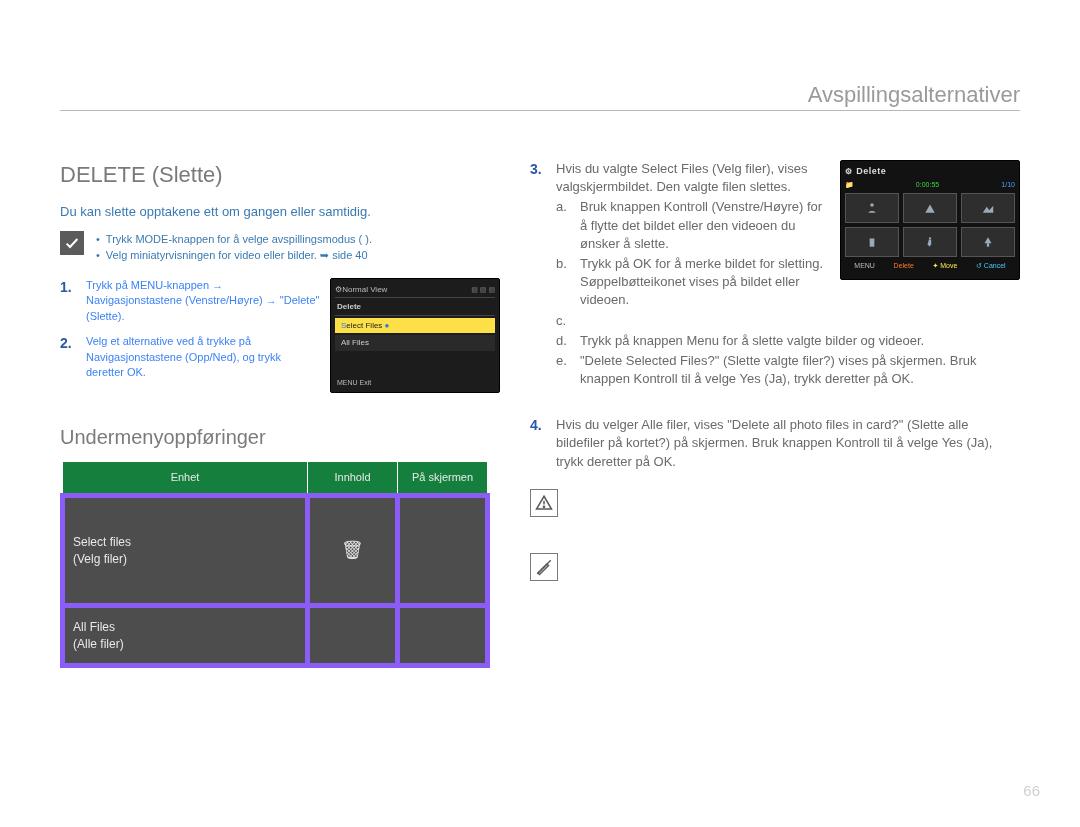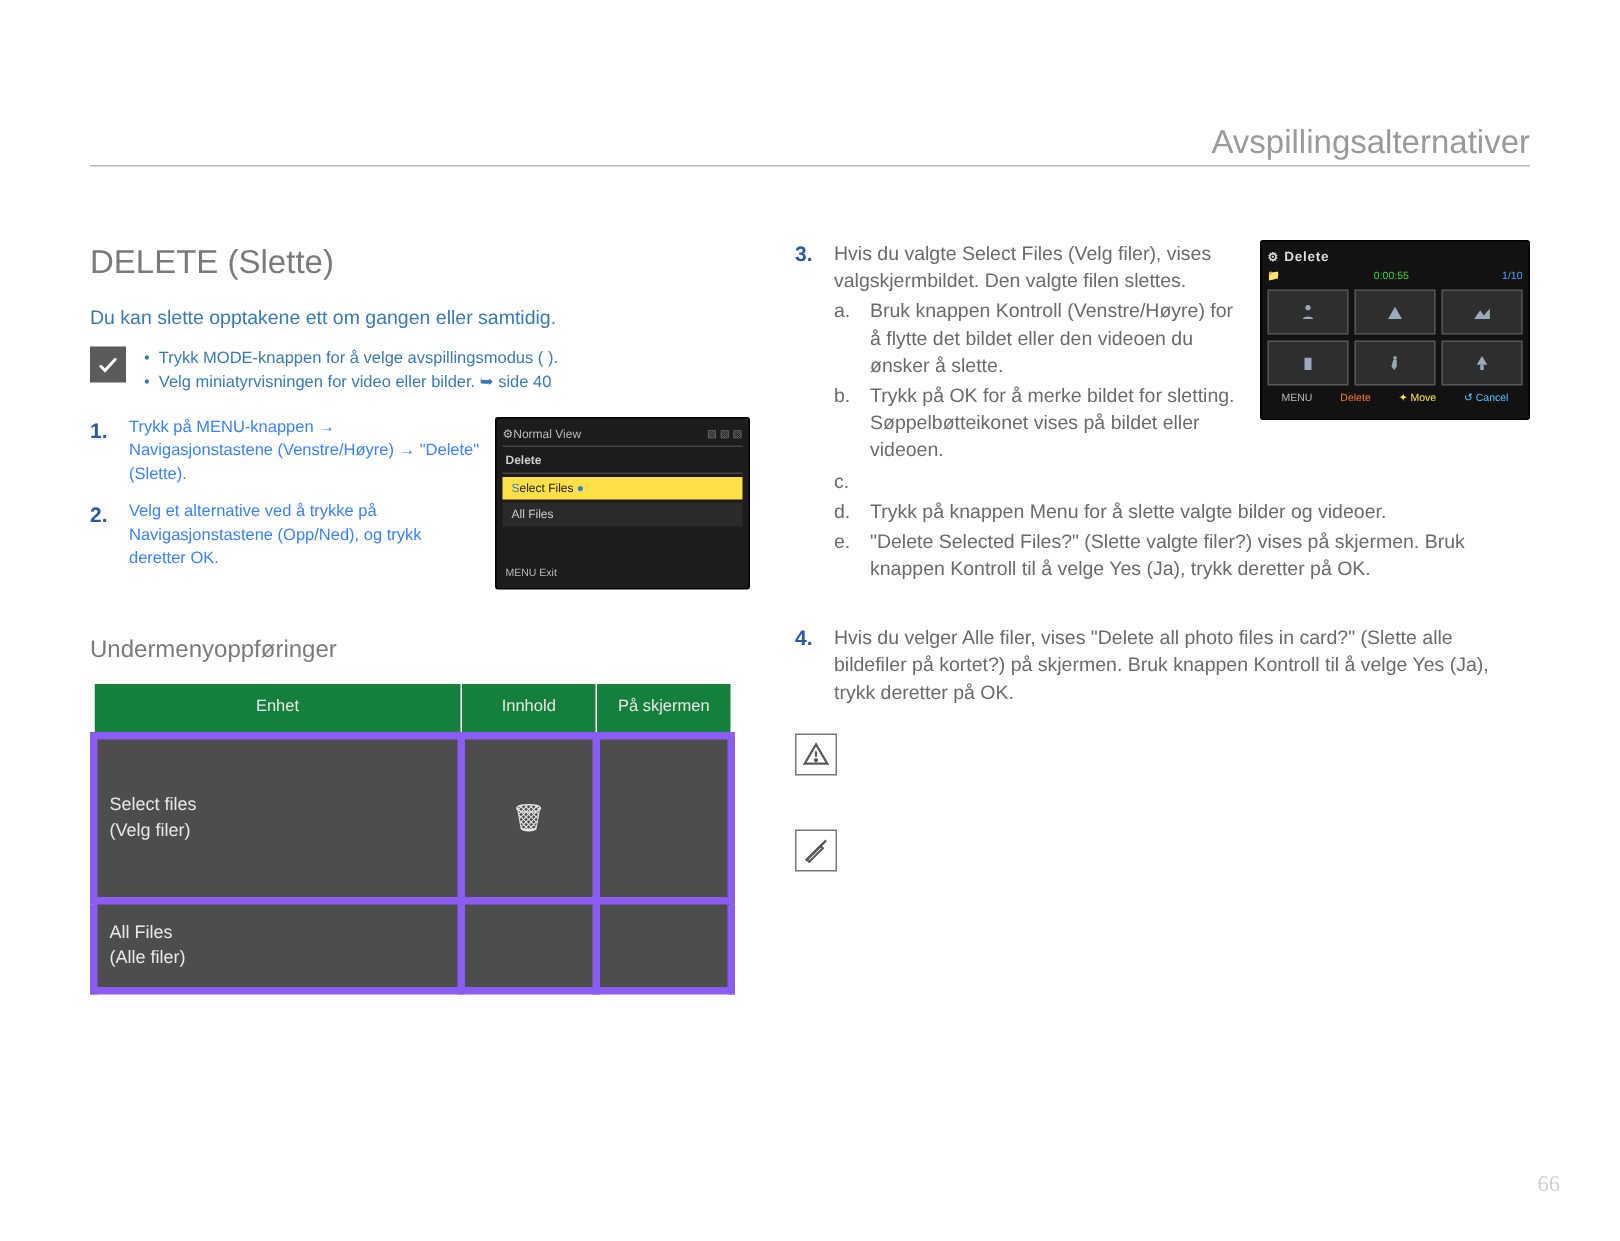--- a/index.html
+++ b/index.html
@@ -121,21 +121,21 @@
     color: #ccc;
   }
   .mini-screen-bottom {
     position: absolute;
     bottom: 4px;
     left: 6px;
     font-size: 7px;
     color: #bbb;
   }
   .sub-title {
-    font-size: 16px;
+    font-size: 20px;
     color: #7b7b7b;
     margin-top: 30px;
     margin-bottom: 10px;
   }
   .opt-table {
     width: 430px;
     border-collapse: collapse;
     font-size: 12px;
     color: #ddd;
   }
@@ -228,21 +228,20 @@
     margin: 18px 0 36px 0;
   }
   .warn-icon svg { width: 18px; height: 18px; }
 
   .pageno {
     position: absolute;
     bottom: 26px;
     right: 40px;
     color: #d0d0d0;
     font-size: 15px;
-    font-family: Liberation Serif, serif;
   }
   .right-step4 { margin-top: 28px; }
 </style>
 </head>
 <body>
 
 <div class="page">
 
   <div class="header-title">Avspillingsalternativer</div>
   <hr class="hr">

